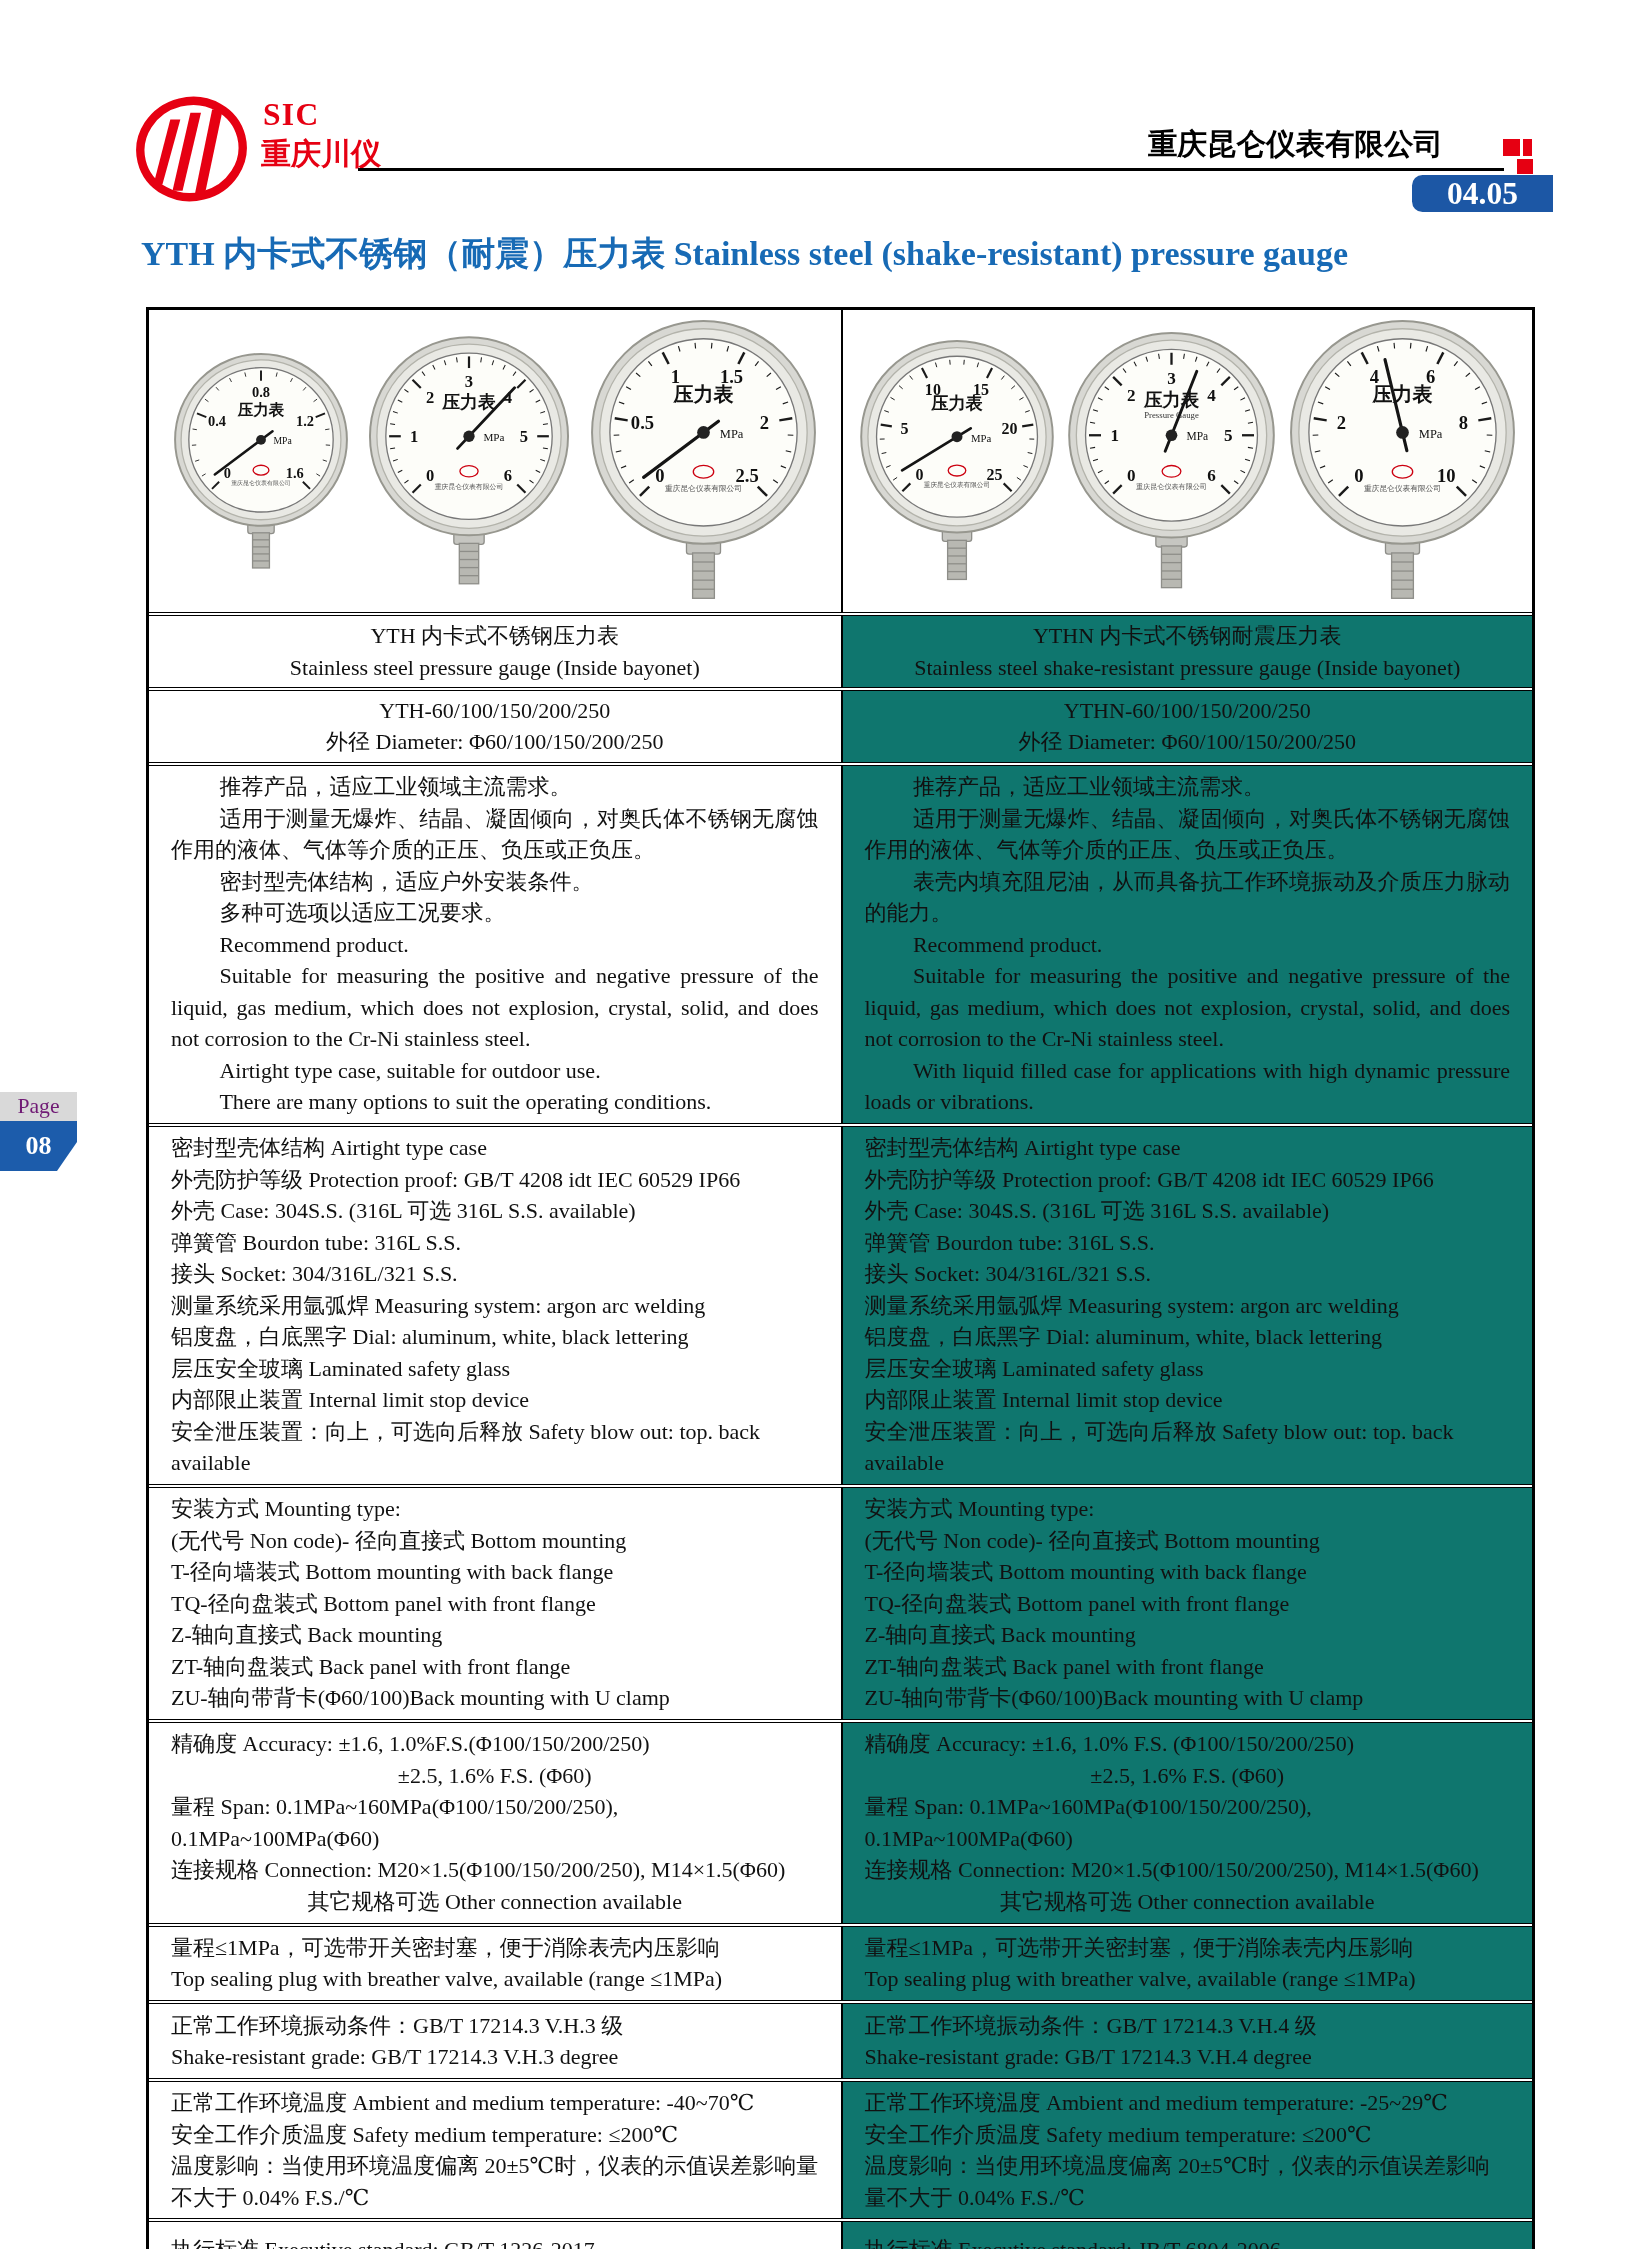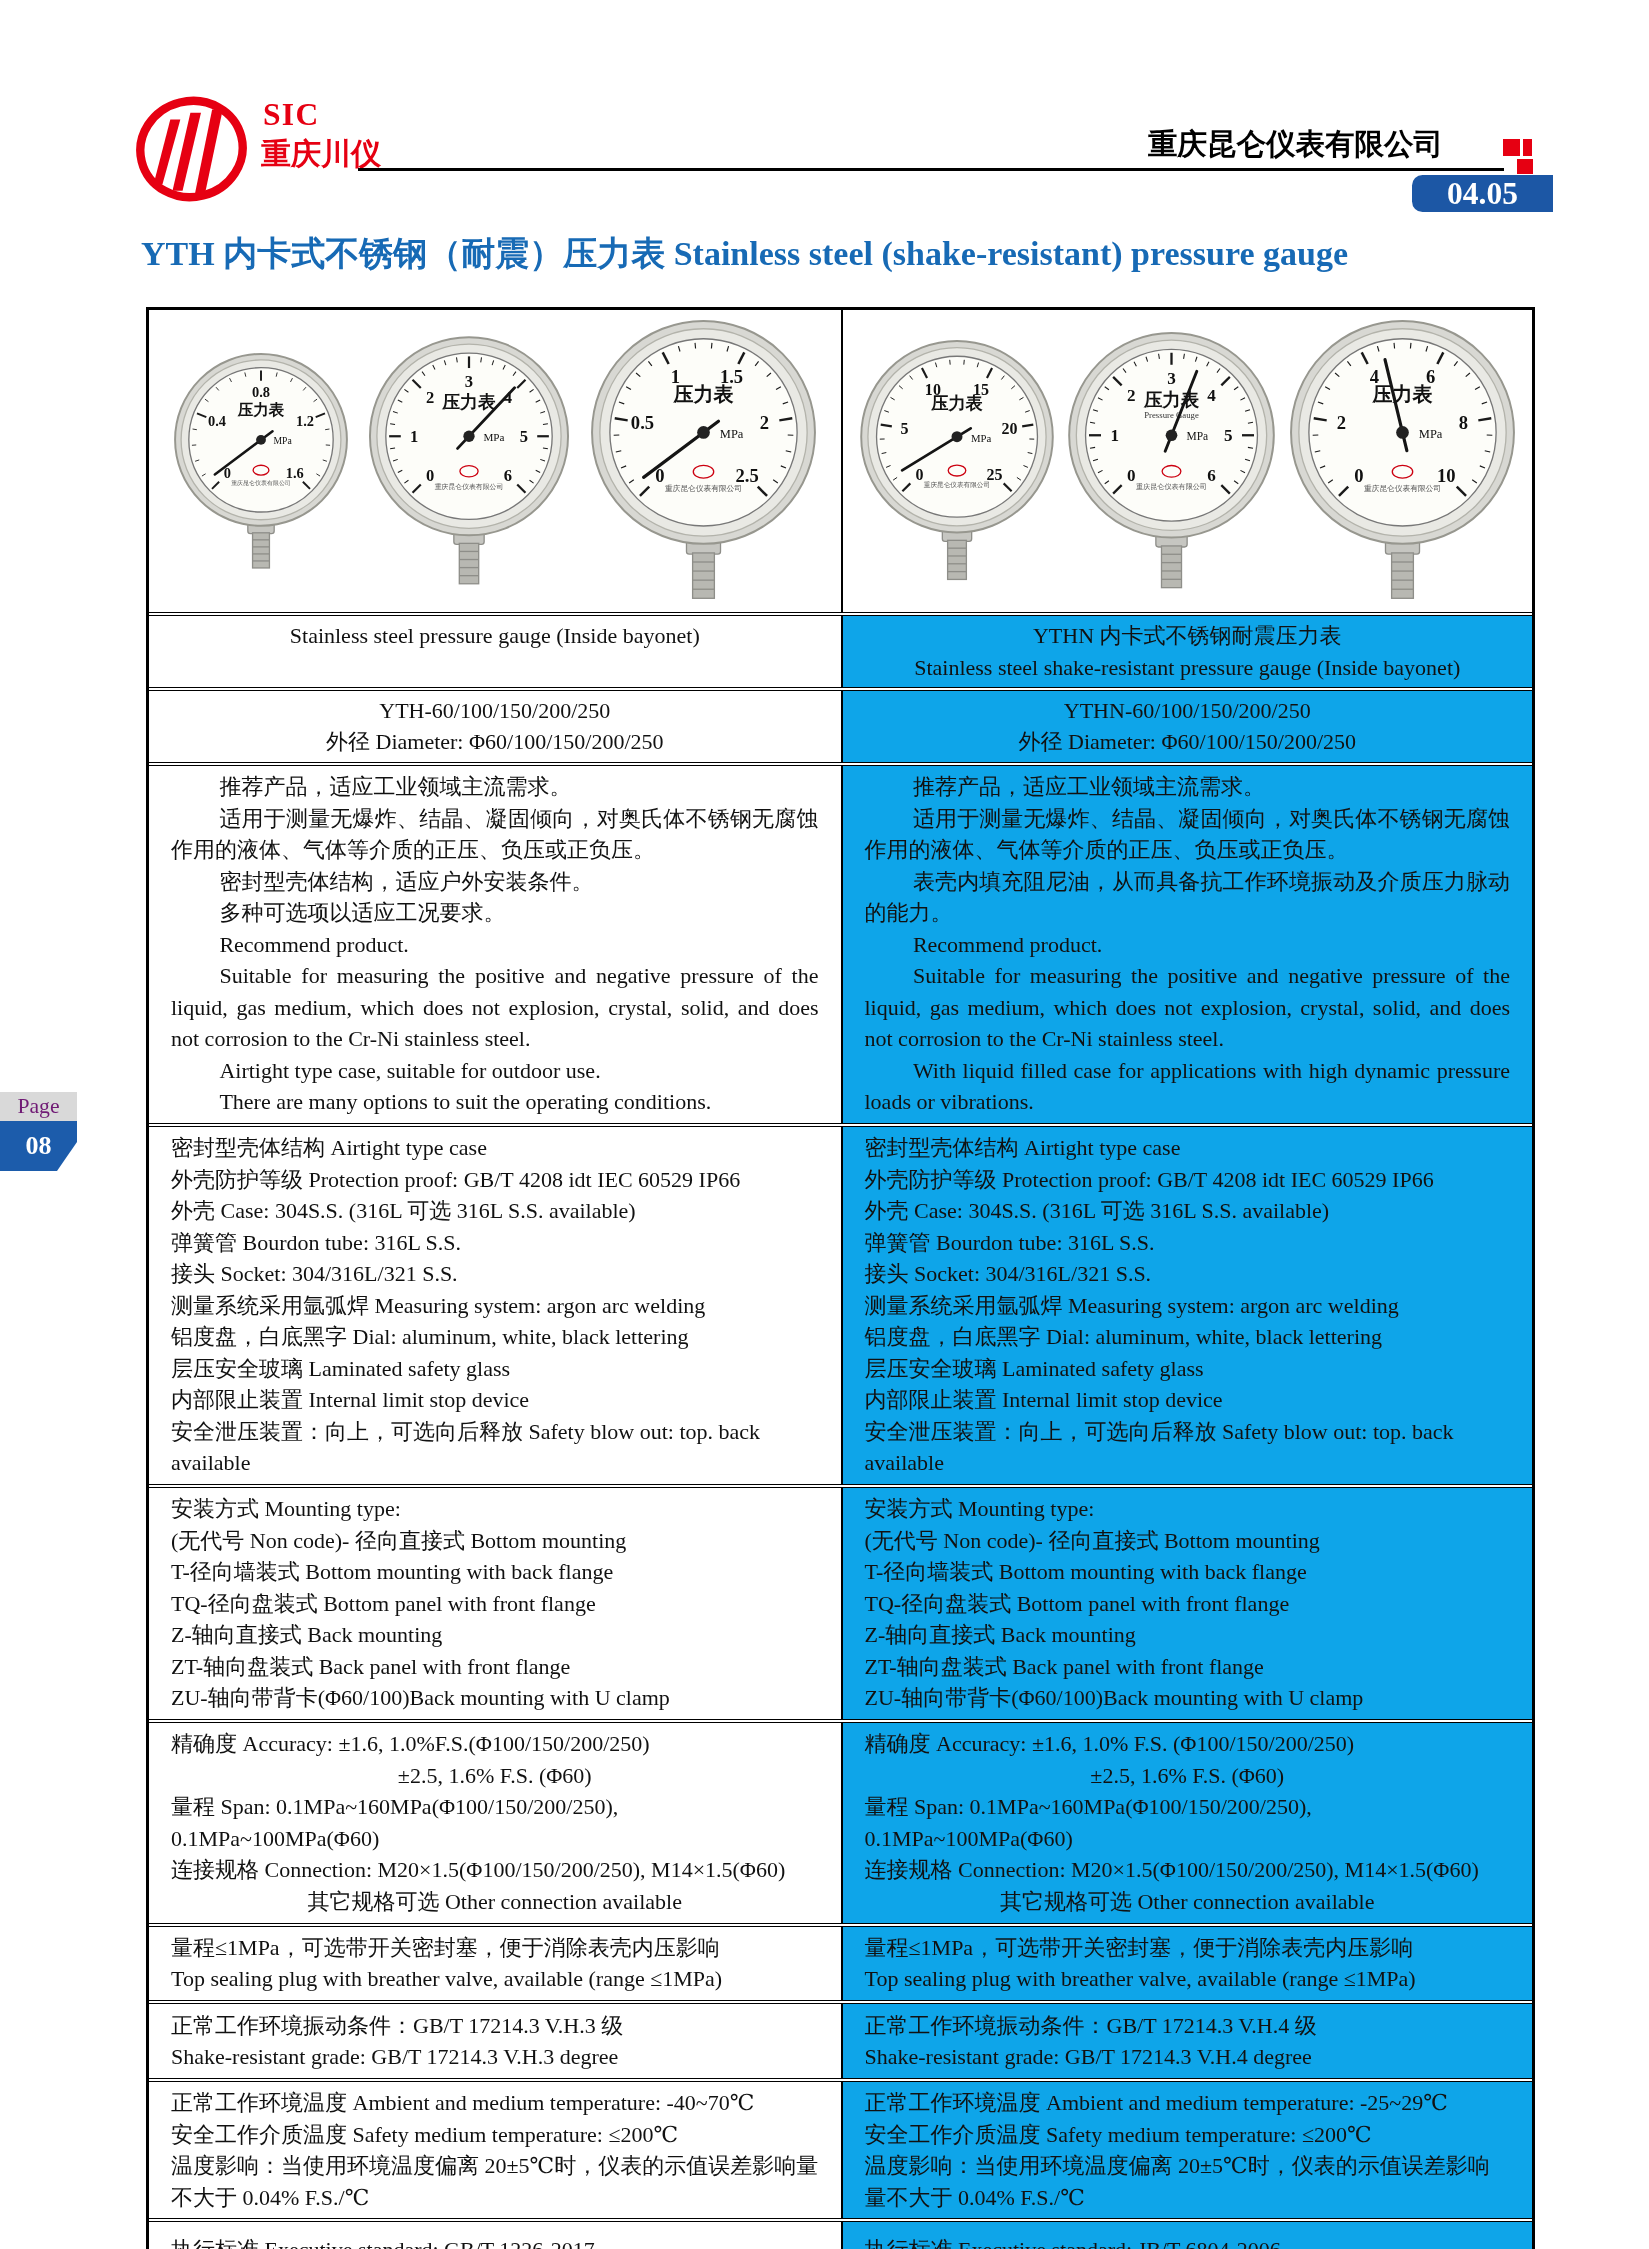--- a/index.html
+++ b/index.html
@@ -31,21 +31,21 @@
   .page-tab .tab-bot{height:50px;background:#1c5cab;color:#fff;font-weight:bold;font-size:26px;
                      display:flex;align-items:center;justify-content:center;
                      clip-path:polygon(0 0,100% 0,100% 42%,74% 100%,0 100%);}
 
   
   .spec-table{position:absolute;left:146px;top:307px;width:1383px;border:3.3px solid #000;background:#fff;}
   .trow{display:grid;grid-template-columns:1fr 1fr;border-top:4.6px double #000;}
   .trow:first-child{border-top:none;}
   .cell{padding:5.3px 22px;font-size:22px;}
   .cell .ln{line-height:31.5px;}
-  .cell.r{border-left:2px solid #000;background:#0ea5e9;}
+  .cell.r{border-left:2px solid #000;background:#0f766e;}
   .images .cell{height:297px;display:flex;align-items:center;justify-content:space-evenly;
                 padding:2.6px 3.9px;overflow:hidden;}
   .images .cell.r{background:#fff;}
   .gauge{display:flex;align-items:center;justify-content:center;}
   .names .cell,.models .cell{text-align:center;padding-top:3.9px;padding-bottom:3.9px;}
   .desc-cell .ln{text-indent:2.2em;text-align:justify;}
   .acc .cell .ln:nth-child(2){text-align:center;text-indent:0;}
   .acc .cell .ln:nth-child(5){text-align:center;text-indent:0;}
   .std .cell{padding-top:11.8px;padding-bottom:11.8px;}
 </style>
@@ -398,20 +398,21 @@
               <text x="172.5" y="265.19939999999997" text-anchor="middle" font-size="11.73" fill="#555">重庆昆仑仪表有限公司</text>
               <line x1="179.14759018116075" y1="203.18920585324423" x2="145.909639275357" y2="64.74317658702304" stroke="#151515" stroke-width="4.83" stroke-linecap="round"></line>
               <circle cx="172.5" cy="175.5" r="9.66" fill="#222"></circle>
             </svg>
           </div>
       </div>
     </div>
 
     <div class="trow names">
       <div class="cell l">
+        <div class="ln">YTH 内卡式不锈钢压力表</div>
         <div class="ln">Stainless steel pressure gauge (Inside bayonet)</div>
       </div>
       <div class="cell r">
         <div class="ln">YTHN 内卡式不锈钢耐震压力表</div>
         <div class="ln">Stainless steel shake-resistant pressure gauge (Inside bayonet)</div>
       </div>
     </div>
 
     <div class="trow models">
       <div class="cell l">

